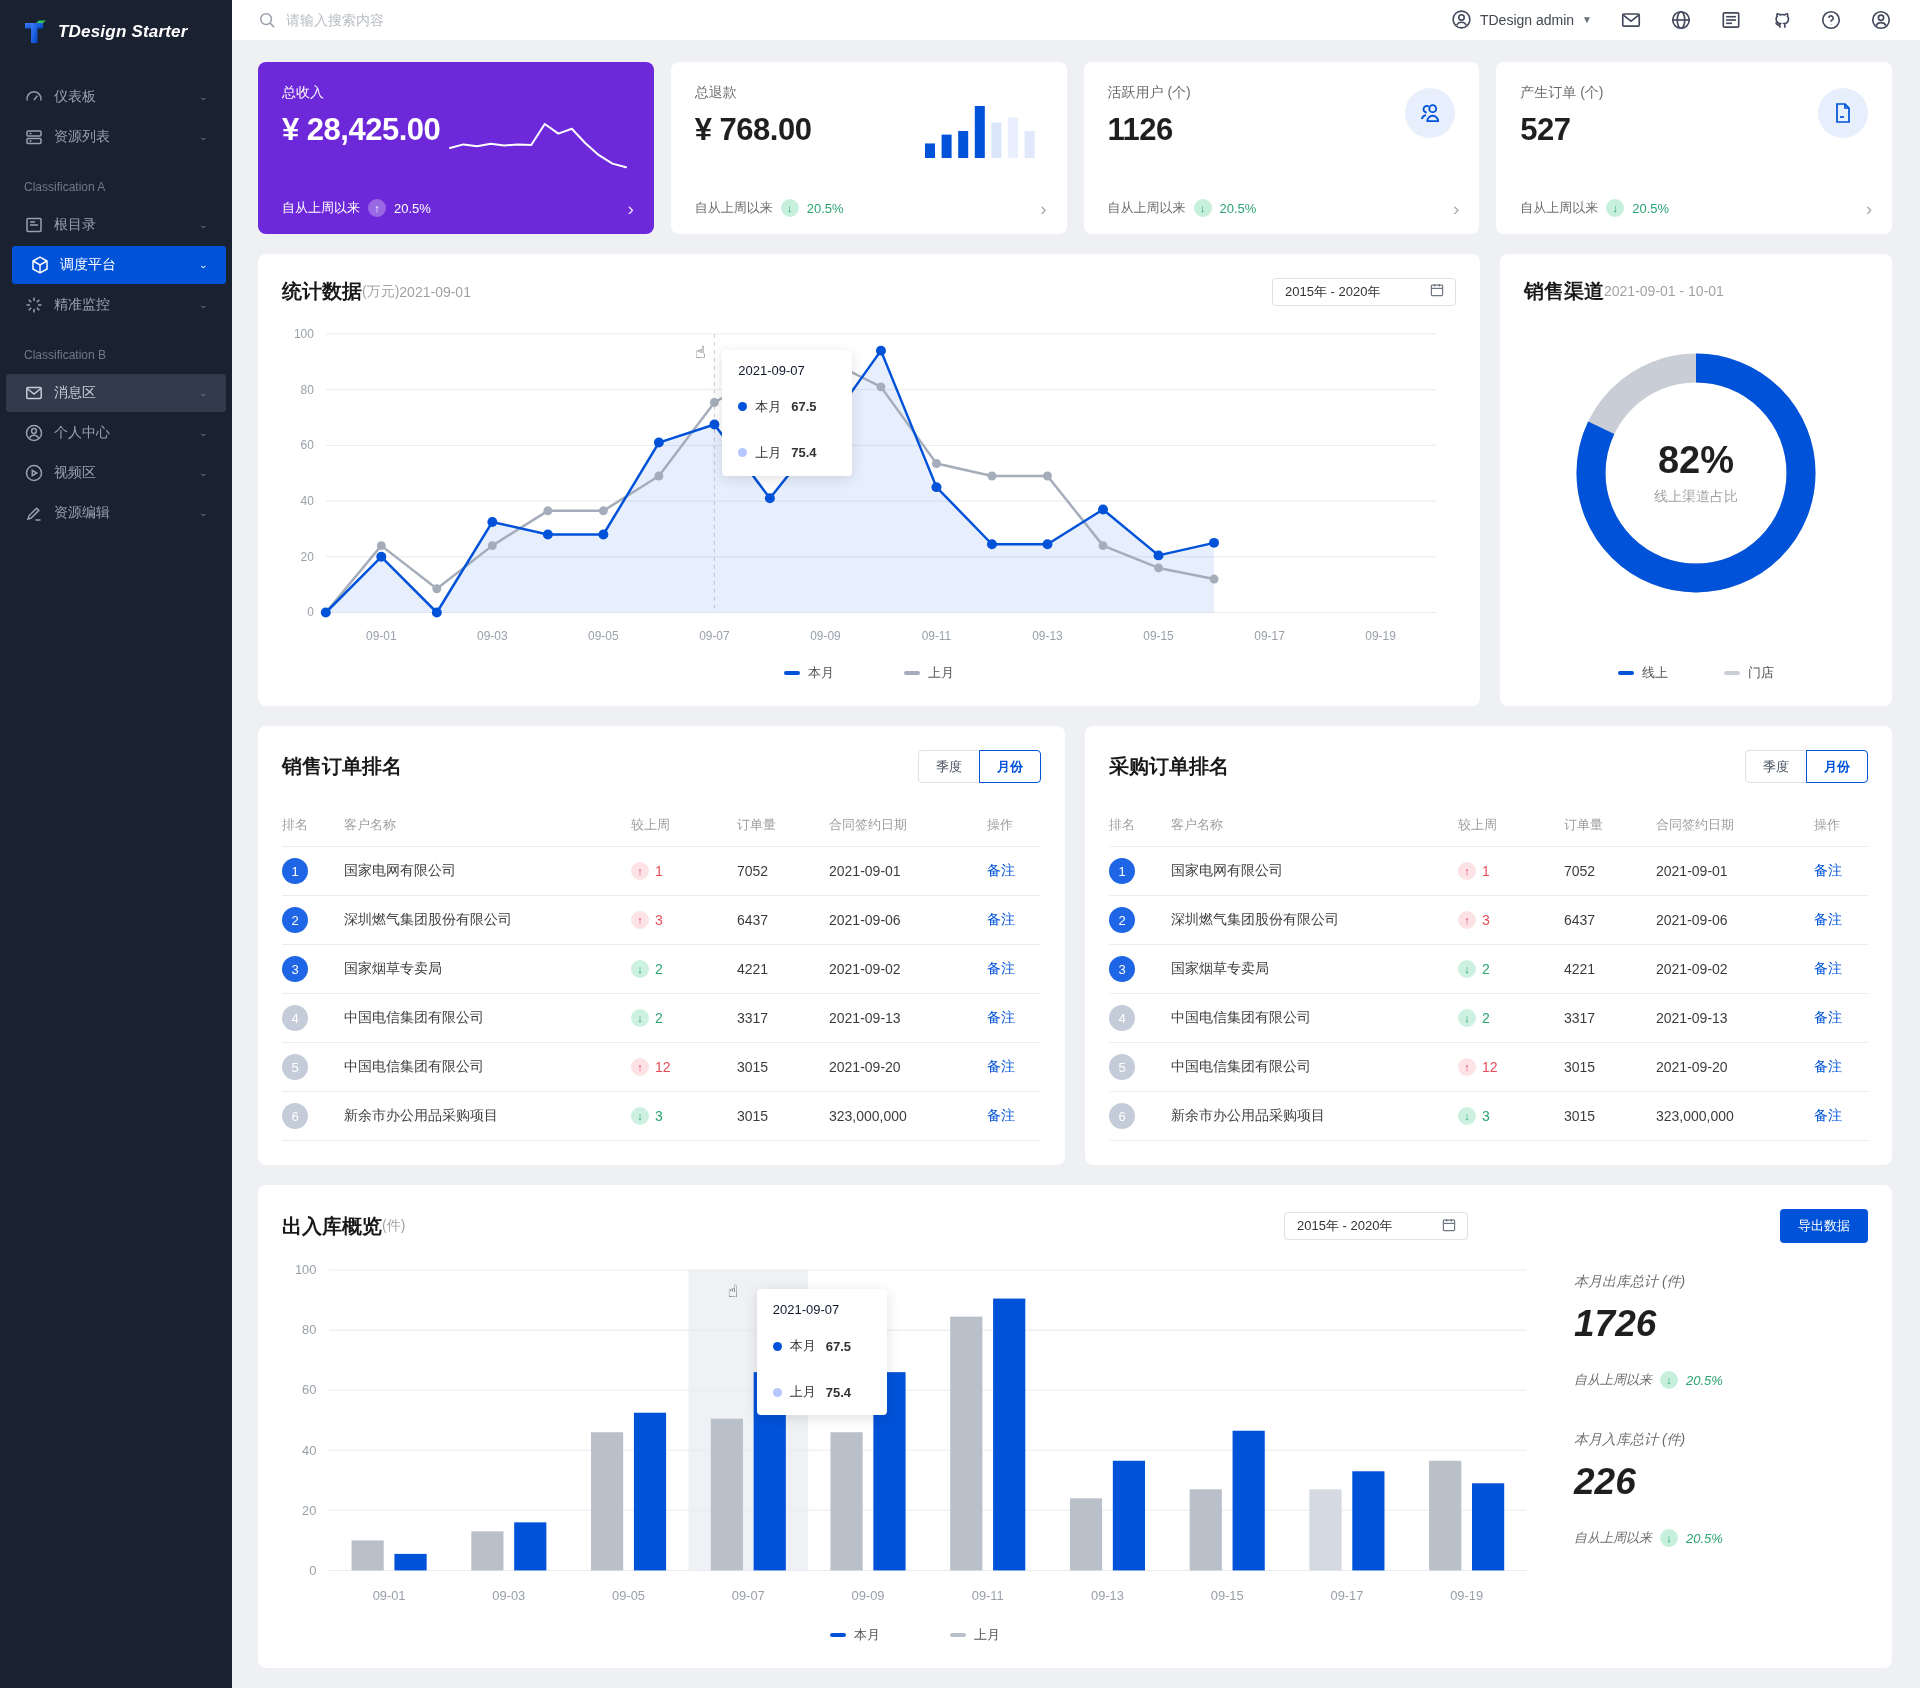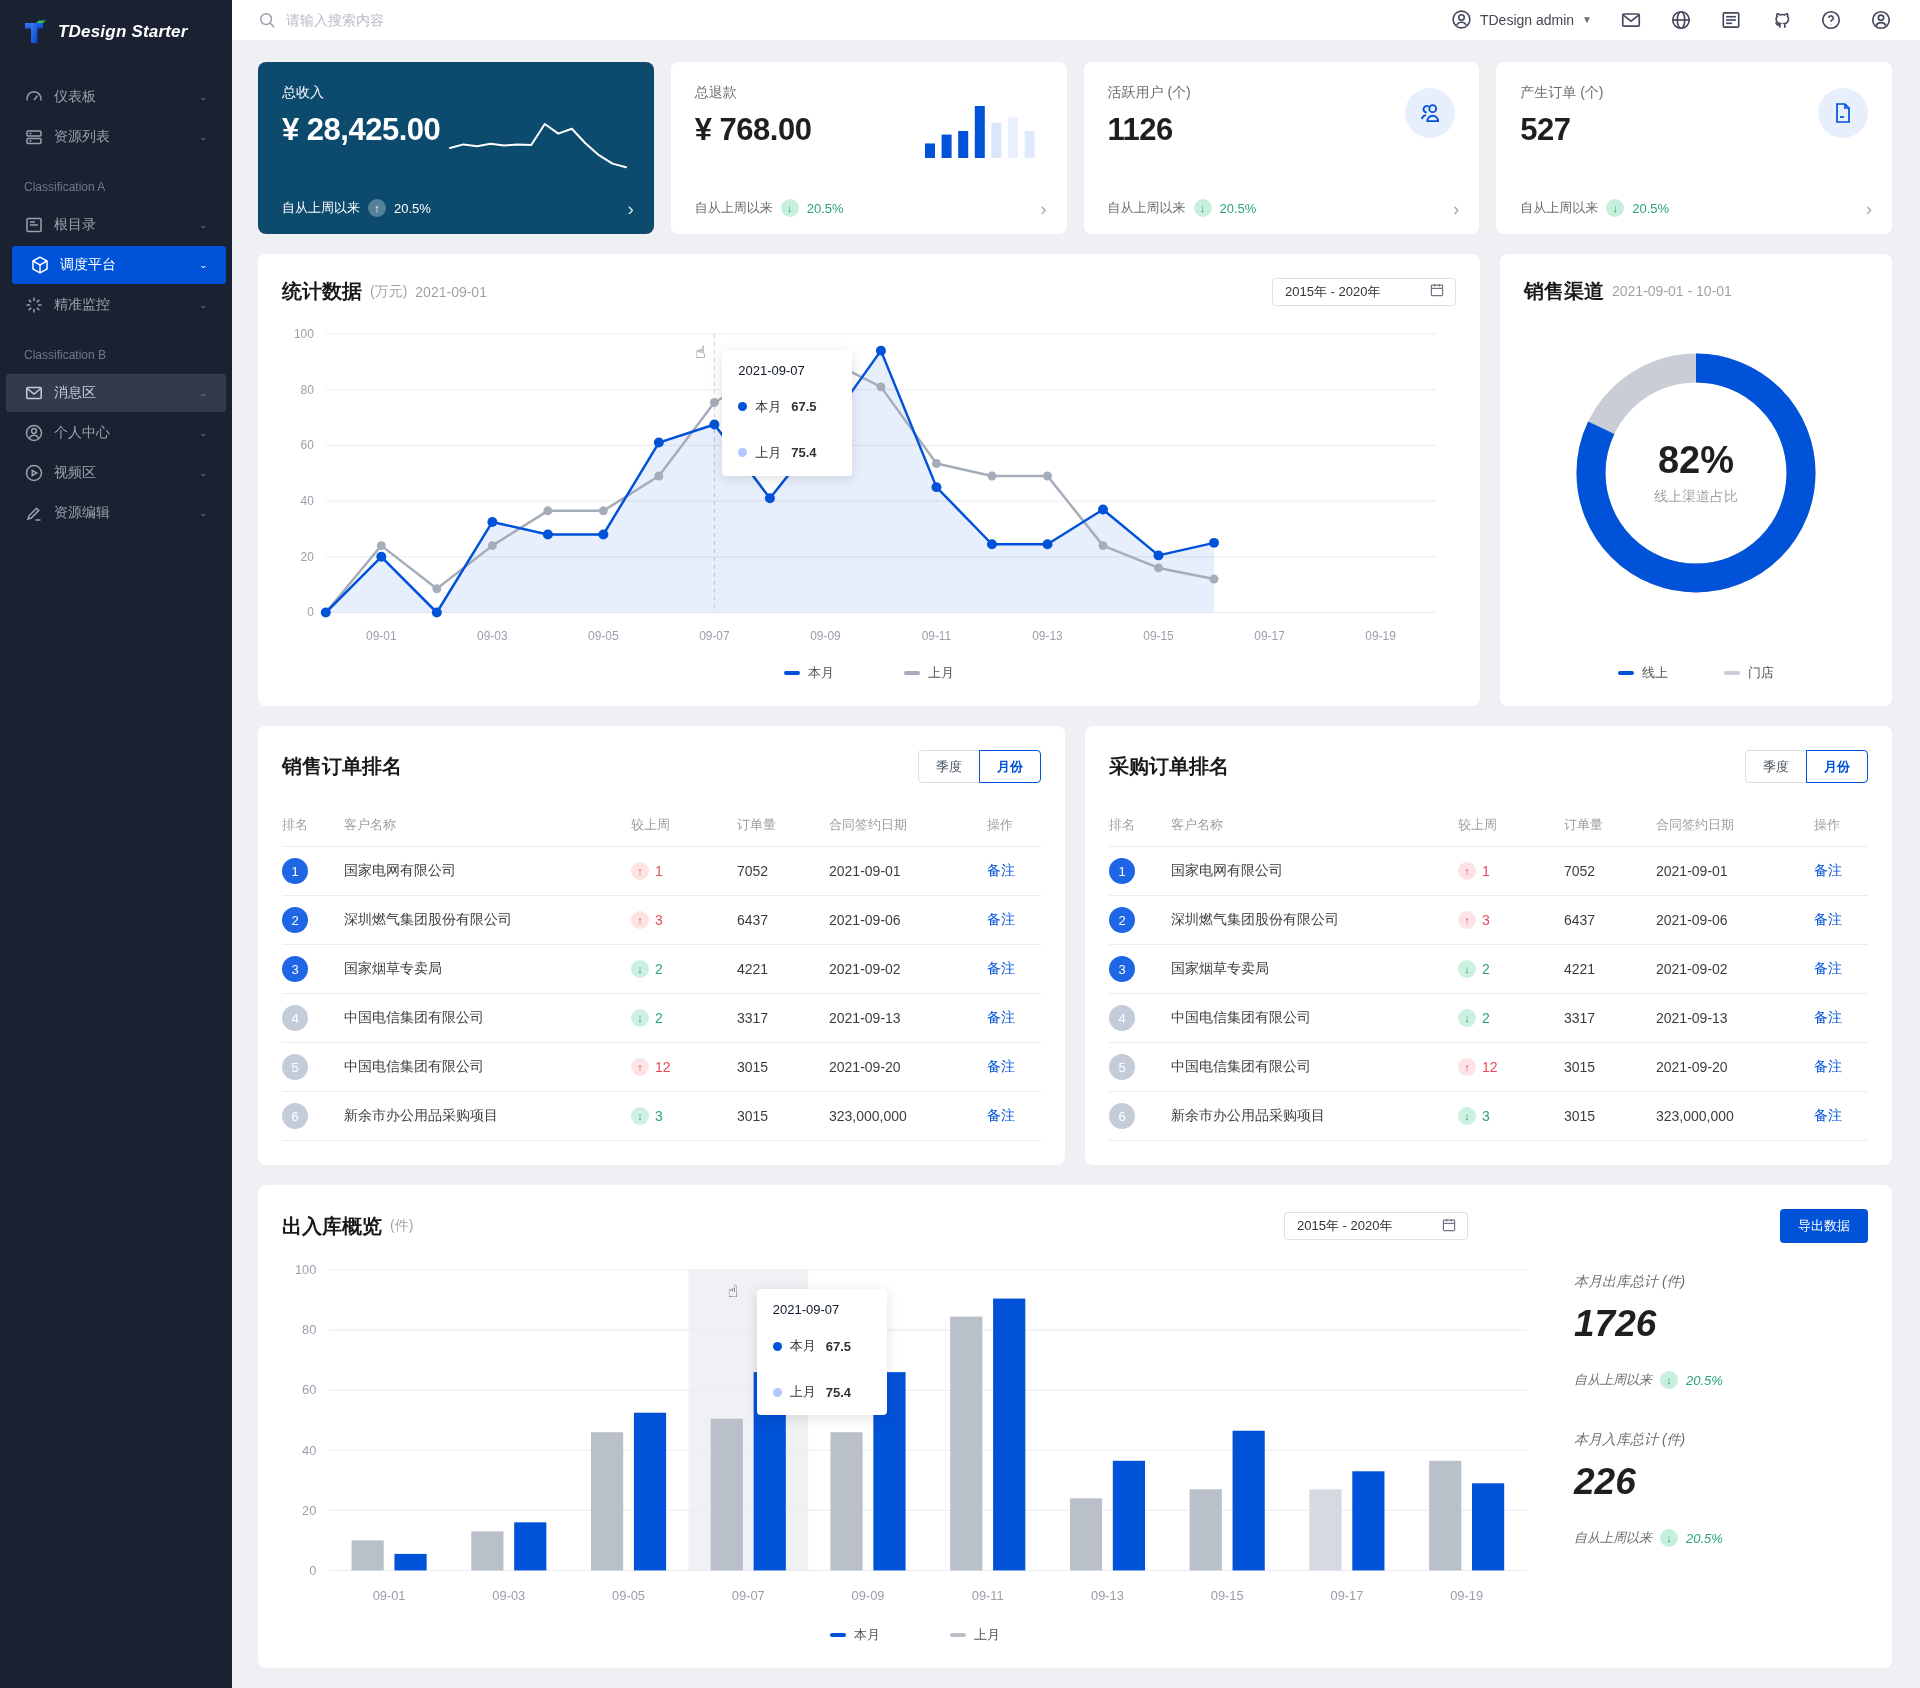--- a/index.html
+++ b/index.html
@@ -35,38 +35,38 @@
 
   .content { padding:22px 28px 20px 26px; flex:1; }
 
   
   .cards { display:flex; gap:17px; margin-bottom:20px; }
   .card { flex:1; background:#fff; border-radius:8px; height:172px; padding:22px 24px 18px; position:relative; }
   .card .c-title { font-size:14px; color:rgba(0,0,0,.6); }
   .card .c-value { font-size:31px; font-weight:600; margin-top:10px; letter-spacing:-.5px; color:rgba(0,0,0,.88); }
   .card .c-foot { position:absolute; left:24px; right:20px; bottom:16px; display:flex; align-items:center; font-size:13px; color:rgba(0,0,0,.6); gap:8px; }
   .card .c-chev { margin-left:auto; color:rgba(0,0,0,.35); font-size:19px; line-height:1; cursor:pointer; }
-  .card.primary { background:#0c4a6e; color:#fff; }
+  .card.primary { background:#6d28d9; color:#fff; }
   .card.primary .c-title,.card.primary .c-value,.card.primary .c-foot { color:#fff; }
   .card.primary .c-chev { color:rgba(255,255,255,.85); }
   .trend { width:18px; height:18px; border-radius:50%; display:inline-flex; align-items:center; justify-content:center; font-size:11px; }
   .trend.up-light { background:rgba(255,255,255,.3); color:#fff; }
   .trend.down-green { background:#c6f0dc; color:#2ba471; }
   .pct-green { color:#2ba471; }
   .spark { position:absolute; right:26px; top:44px; }
   .icon-bub { position:absolute; right:24px; top:26px; width:50px; height:50px; border-radius:50%; background:#e8effc; display:flex; align-items:center; justify-content:center; }
   .icon-bub svg { stroke:#0052d9; }
 
   
   .panel { background:#fff; border-radius:8px; padding:24px; }
   .row2 { display:flex; gap:20px; margin-bottom:20px; }
   .row3 { display:flex; gap:20px; margin-bottom:20px; }
   .p-head { display:flex; align-items:center; }
   .p-title { font-size:20px; font-weight:600; color:rgba(0,0,0,.9); }
-  .p-sub { font-size:14px; color:rgba(0,0,0,.38); margin-left:8px; }
+  .p-sub { font-size:14px; color:rgba(0,0,0,.38); }
   .date-range { margin-left:auto; width:184px; height:28px; border:1px solid #dcdfe6; border-radius:4px; display:flex; align-items:center; padding:0 10px 0 12px; font-size:13px; color:#333; cursor:pointer; background:#fff; }
   .date-range .cal { margin-left:auto; }
   .chart-wrap { position:relative; margin-top:14px; }
   .legend { display:flex; justify-content:center; gap:70px; margin-top:6px; }
   .leg-item { display:flex; align-items:center; gap:8px; font-size:13px; color:#555; }
   .leg-swatch { width:16px; height:4px; border-radius:2px; }
 
   .chart-tooltip { position:absolute; width:130px; background:#fff; border-radius:4px; box-shadow:0 3px 14px rgba(0,0,0,.12); padding:13px 16px 6px; z-index:5; }
   .tt-date { font-size:13px; color:#0f172a; }
   .tt-row { display:flex; align-items:center; gap:8px; font-size:13px; color:#333; margin-top:20px; padding-bottom:8px; }

